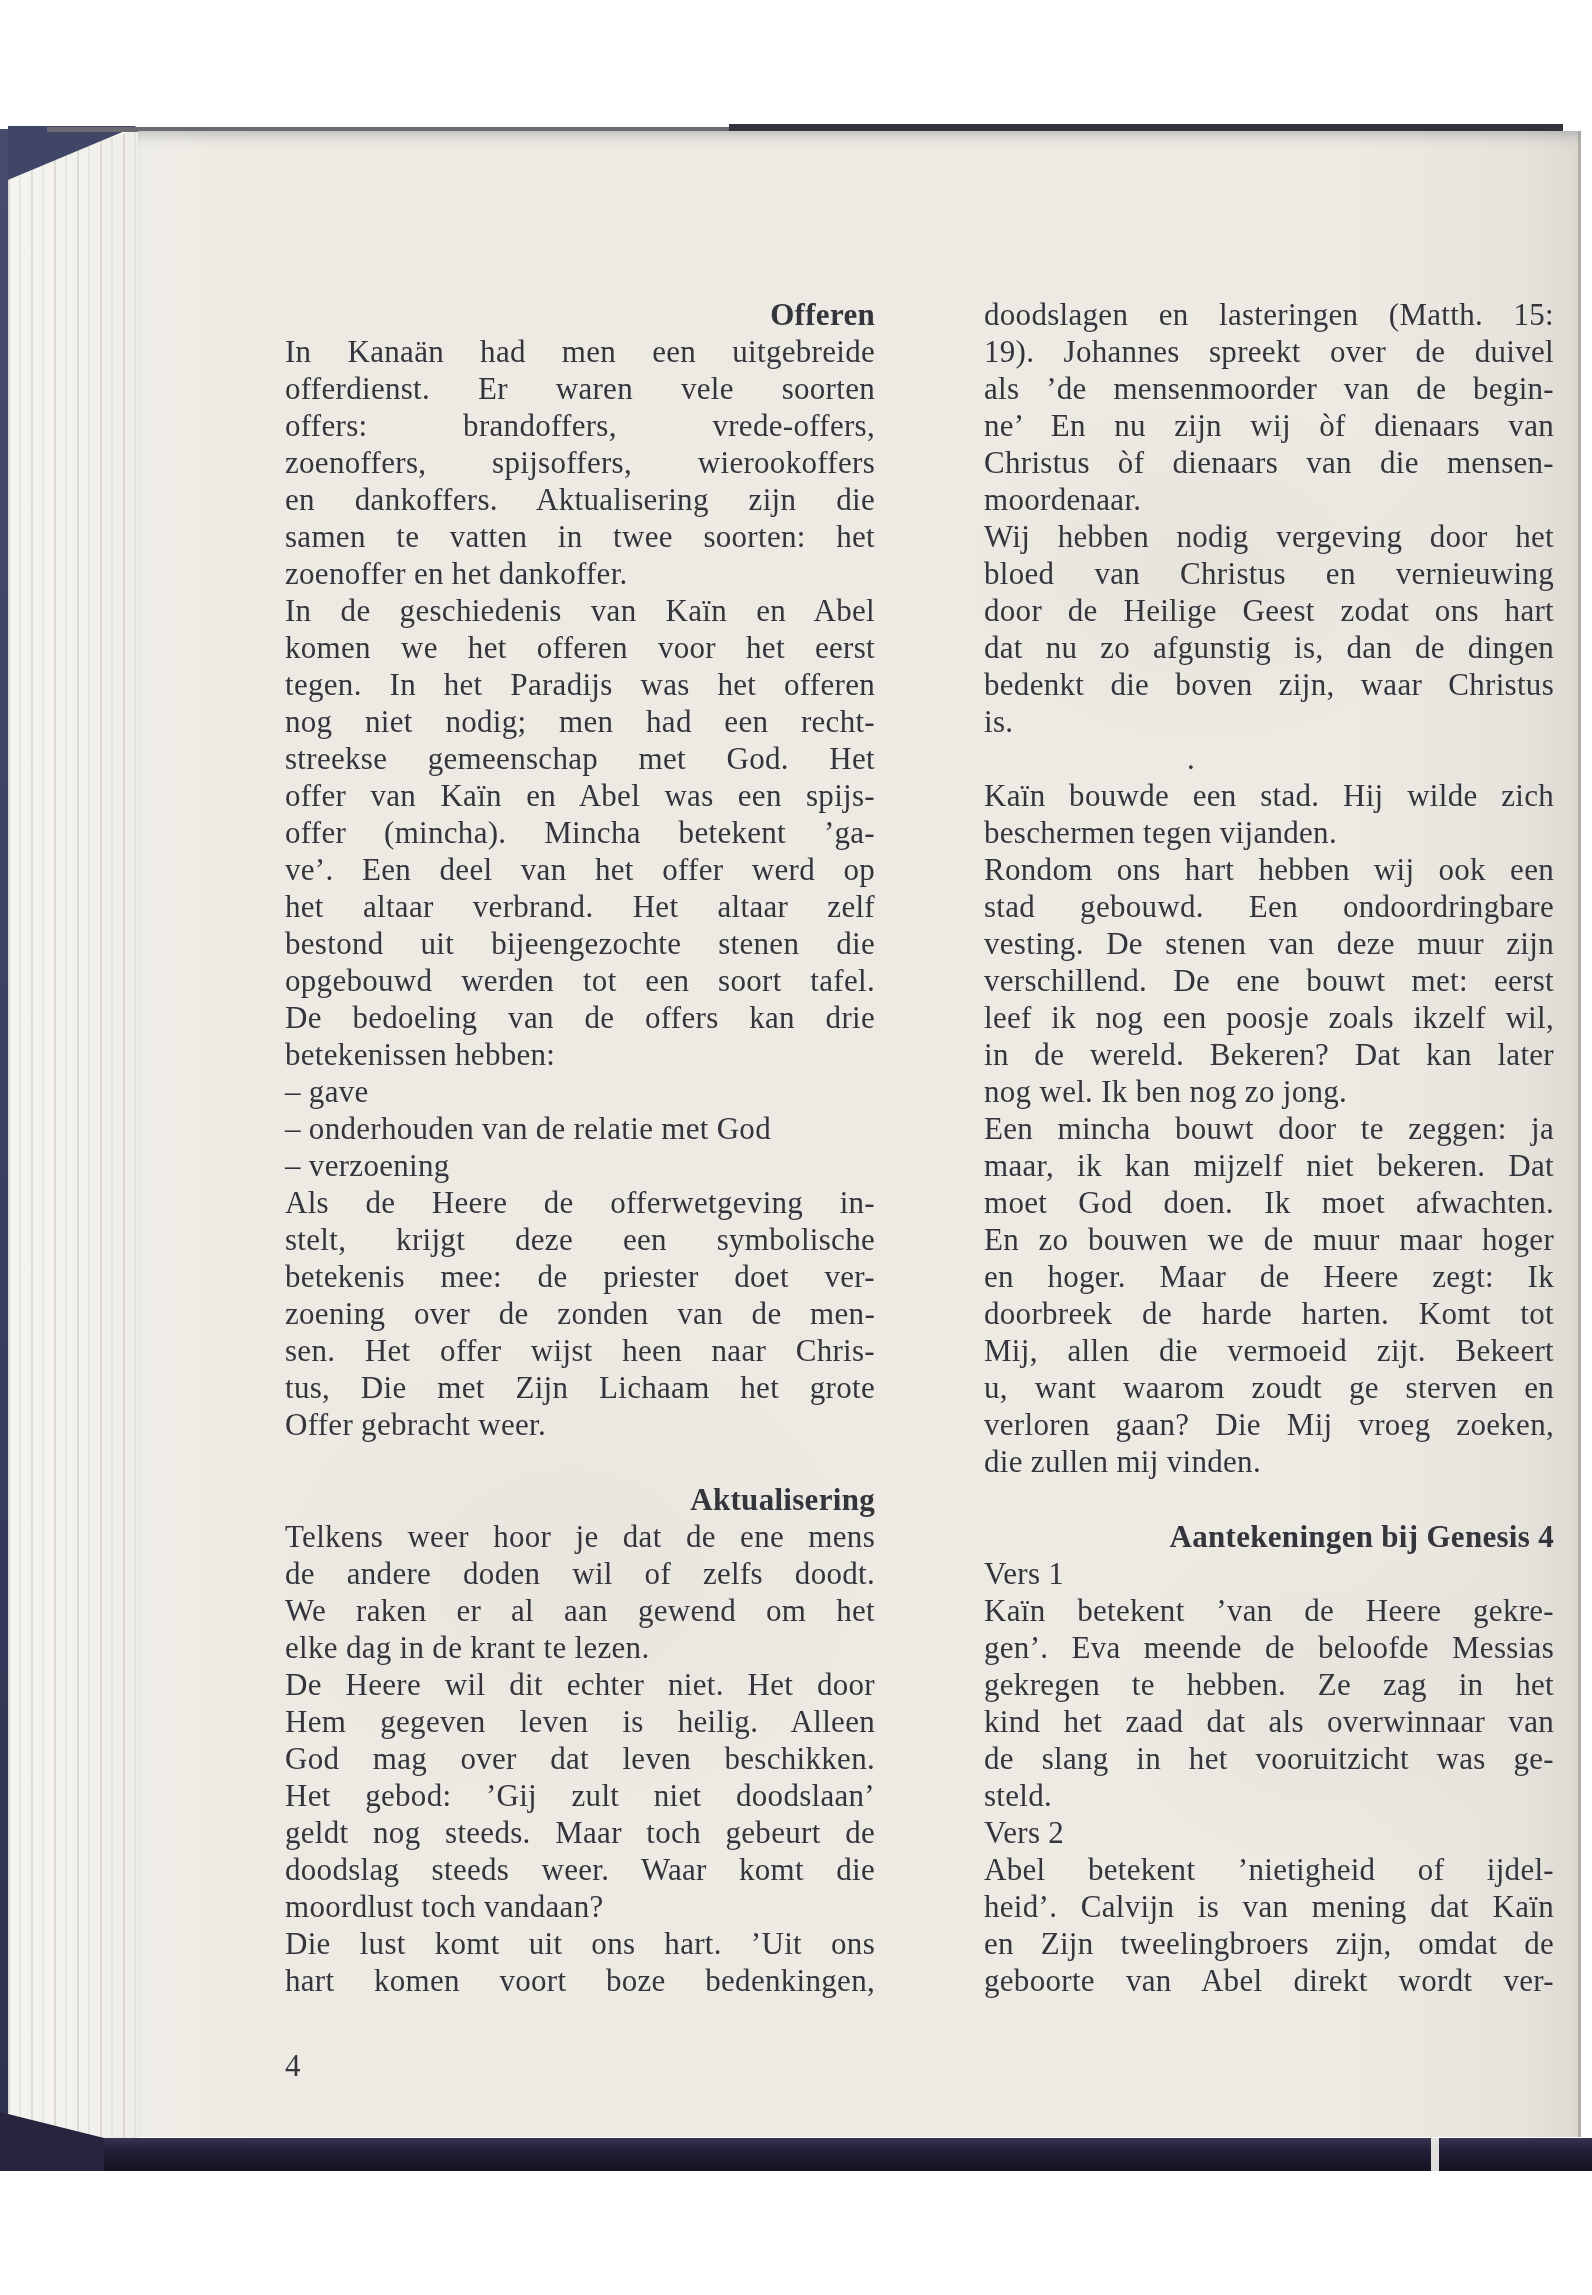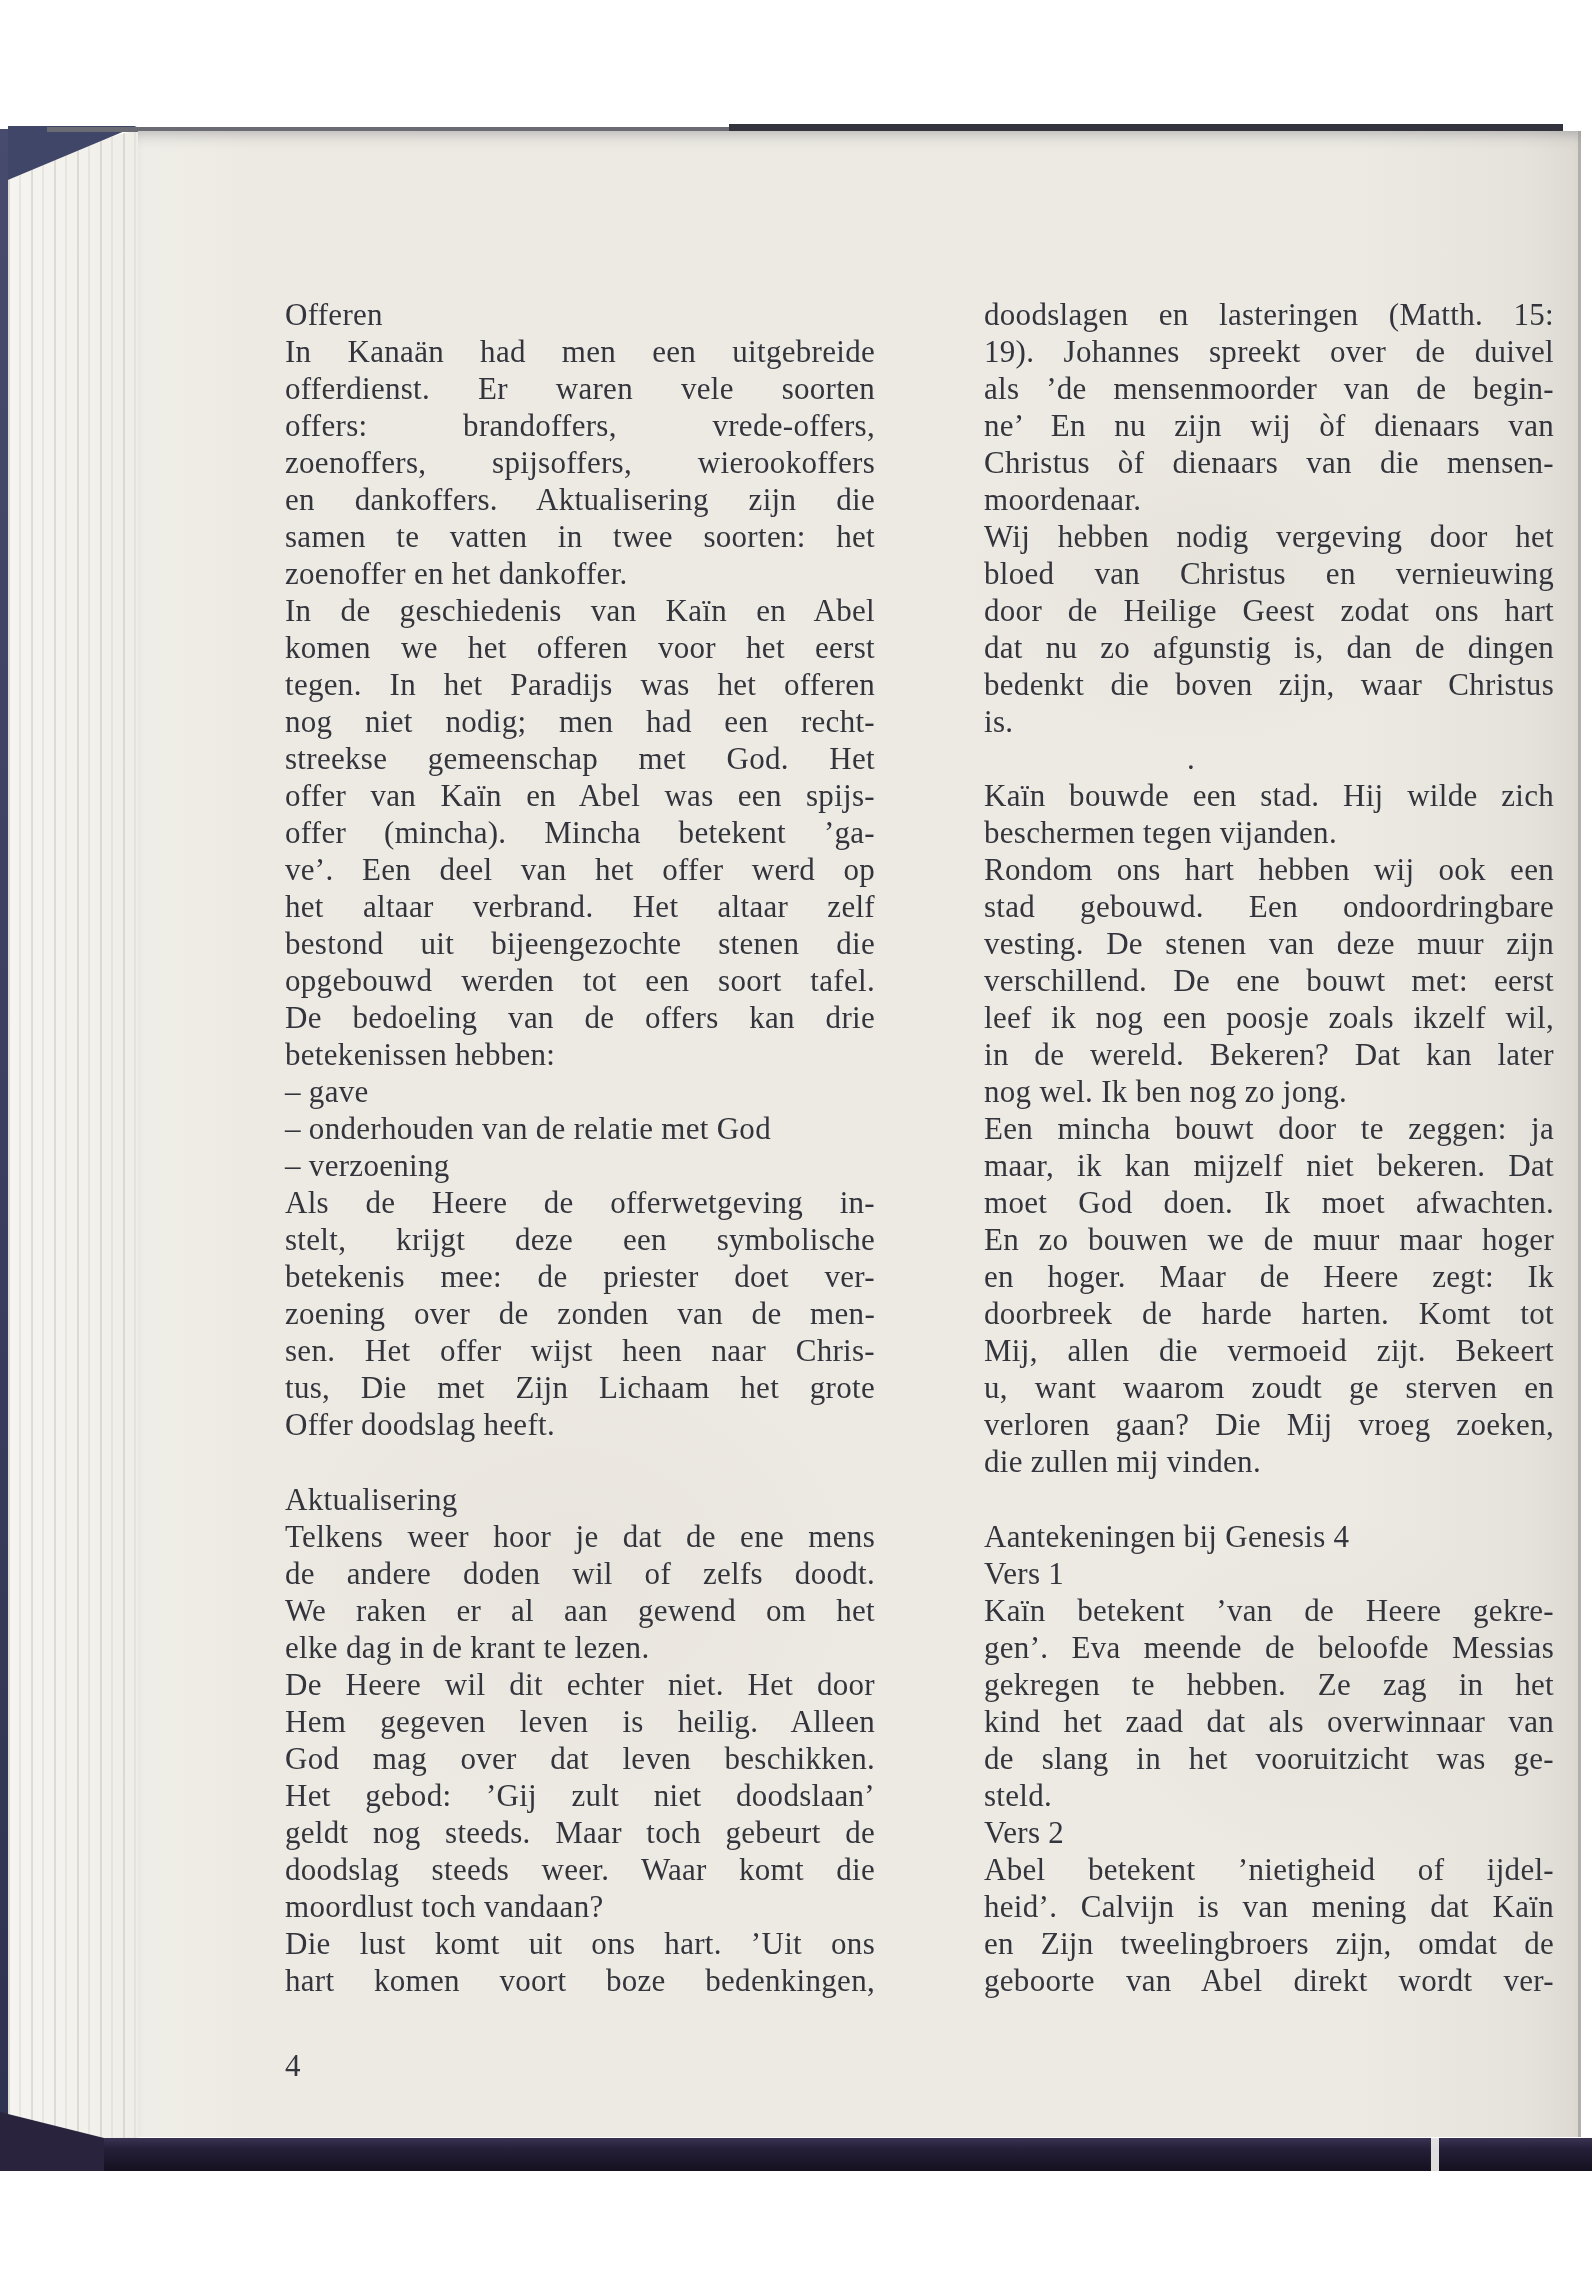--- a/index.html
+++ b/index.html
@@ -51,21 +51,21 @@
     position:absolute;right:0;top:0;width:2.6px;height:100%;
     background:rgba(150,146,140,.55);
   }
 
   
   .col{position:absolute;top:165px;color:#34343c;font-size:31px;line-height:37px;letter-spacing:0.3px;}
   .col-left{left:147px;width:590px;}
   .col-right{left:846px;width:570px;}
   .line{min-height:37px;}
   .jl{text-align:justify;text-align-last:justify;}
-  .b{font-weight:normal;}
+  .b{font-weight:bold;text-align:right;}
   .i{}
   .dot{padding-left:203px;}
   .gap{margin-top:38px;}
   .pagenum{
     position:absolute;left:147px;top:1916px;
     color:#34343c;font-size:31px;line-height:37px;
   }
 
   
   .bottom-bar{
@@ -126,21 +126,21 @@
           <div class="line">– onderhouden van de relatie met God</div>
           <div class="line">– verzoening</div>
         </div>
         <div class="block">
           <div class="line jl">Als de Heere de offerwetgeving in-</div>
           <div class="line jl">stelt, krijgt deze een symbolische</div>
           <div class="line jl">betekenis mee: de priester doet ver-</div>
           <div class="line jl">zoening over de zonden van de men-</div>
           <div class="line jl">sen. Het offer wijst heen naar Chris-</div>
           <div class="line jl">tus, Die met Zijn Lichaam het grote</div>
-          <div class="line">Offer doodslag heeft.</div>
+          <div class="line">Offer gebracht weer.</div>
         </div>
         <div class="block gap">
           <div class="line b">Aktualisering</div>
         </div>
         <div class="block">
           <div class="line jl">Telkens weer hoor je dat de ene mens</div>
           <div class="line jl">de andere doden wil of zelfs doodt.</div>
           <div class="line jl">We raken er al aan gewend om het</div>
           <div class="line">elke dag in de krant te lezen.</div>
         </div>

